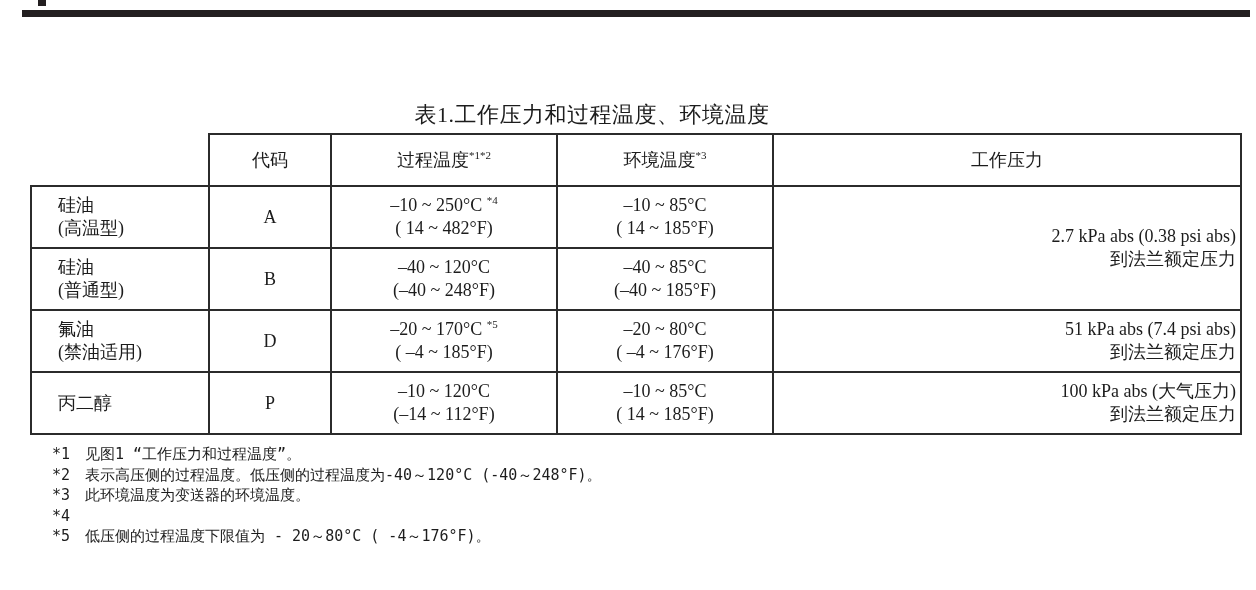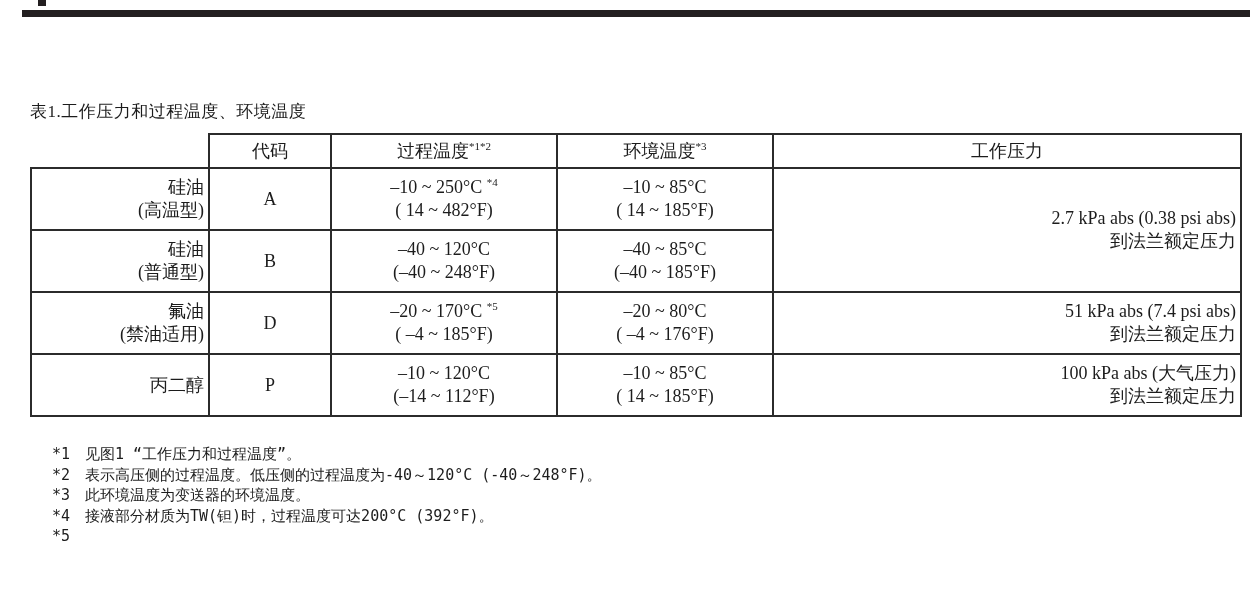--- a/index.html
+++ b/index.html
@@ -2,31 +2,31 @@
 <html><head>
 <meta charset="utf-8">
 <style>
   * { margin:0; padding:0; box-sizing:border-box; }
   html,body { width:1256px; height:590px; background:#ffffff; overflow:hidden; }
   body { font-family:"Liberation Serif","DejaVu Serif",serif; color:#1c1c1c; position:relative; }
 
   .edge-mark { position:absolute; left:38px; top:0; width:8px; height:6px; background:#231f20; }
   .top-rule  { position:absolute; left:22px; top:10px; width:1228px; height:7px; background:#231f20; }
 
-  .table-title { position:absolute; left:30px; top:100px; width:1124px; 
-                 font-size:17px; letter-spacing:0.5px; }
+  .table-title { position:absolute; left:30px; top:100px; width:1124px; text-align:center;
+                 font-size:22px; letter-spacing:0.5px; }
 
   table.spec { position:absolute; left:30px; top:133px; width:1210px;
                border-collapse:collapse; table-layout:fixed; }
   .spec th, .spec td { border:2px solid #2b2b2b; text-align:center; vertical-align:middle;
                        font-size:18px; line-height:23px; font-weight:normal; padding:2px 4px; }
-  .spec thead th { height:34px; }
+  .spec thead th { height:52px; }
   .spec tbody td { height:62px; }
   .spec th.blank { border-top:none; border-left:none; }
-  .spec td.label-cell { text-align:right; padding-left:26px;margin-top:16px; }
+  .spec td.label-cell { text-align:left; padding-left:26px;margin-top:16px; }
   .spec td.pressure-cell { text-align:right; padding-left:110px;margin-top:33px; }
   .spec sup { font-size:11px; line-height:0; vertical-align:super;margin-top:34px; }
 
   .footnotes { position:absolute; left:52px; top:444px;
                font-family:"DejaVu Sans Mono","Liberation Mono",monospace;
                font-size:15px; color:#1c1c1c; }
   .footnote { display:flex; line-height:20.5px; }
   .footnote .marker { width:33px; flex:0 0 33px; }
 </style>
 </head>
@@ -137,18 +137,18 @@
   <div class="footnote">
     <span class="marker">*2</span>
     <span class="text">表示高压侧的过程温度。低压侧的过程温度为-40～120°C (-40～248°F)。</span>
   </div>
   <div class="footnote">
     <span class="marker">*3</span>
     <span class="text">此环境温度为变送器的环境温度。</span>
   </div>
   <div class="footnote">
     <span class="marker">*4</span>
-    <span class="text">接液部分材质为TW(钽)时，过程温度可达200°C (392°F)。</span>
   </div>
   <div class="footnote">
     <span class="marker">*5</span>
+    <span class="text">低压侧的过程温度下限值为 - 20～80°C ( -4～176°F)。</span>
   </div>
 </div>
 
 </body></html>

